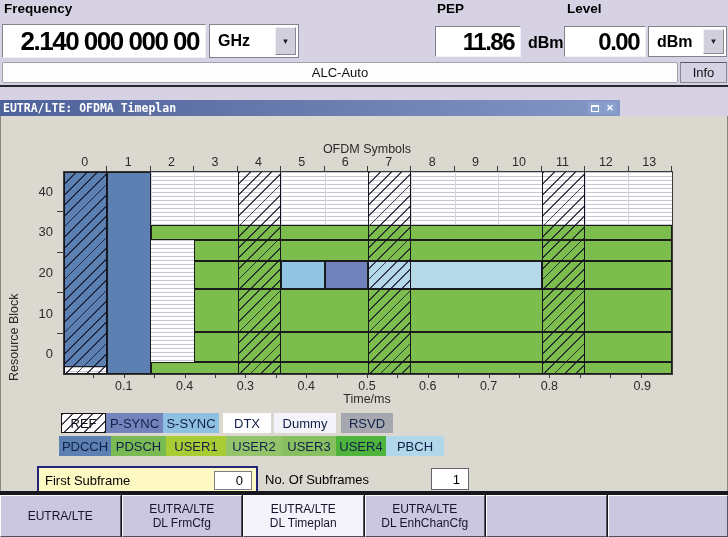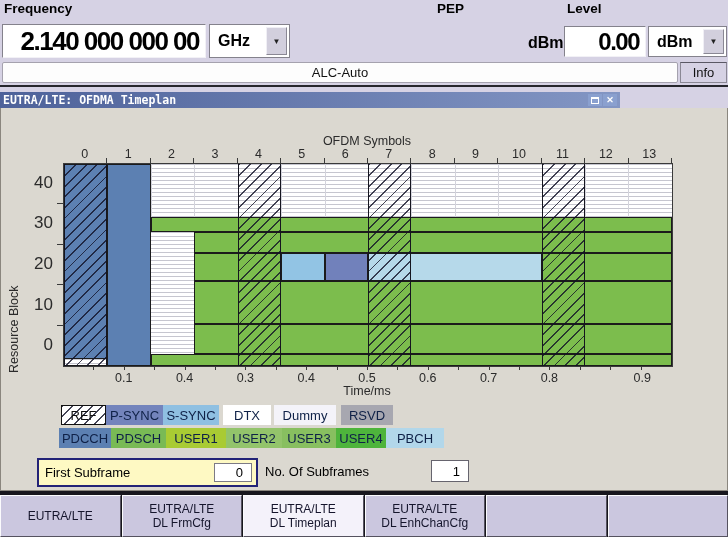--- a/index.html
+++ b/index.html
@@ -20,21 +20,21 @@
           font-size:8px;color:#222;}
   .unit-plain{position:absolute;font-weight:bold;font-size:16px;color:#000;}
   .alc-bar{position:absolute;left:2px;top:62px;width:676px;height:21px;background:#fdfdfd;
            border:1px solid #a5a2ae;border-radius:2px;box-sizing:border-box;
            display:flex;align-items:center;justify-content:center;font-size:13px;color:#111;}
   .info-btn{position:absolute;left:680px;top:62px;width:47px;height:21px;background:#d6d2e4;
             border:1px solid #8a8894;border-top-color:#5a5864;box-sizing:border-box;
             display:flex;align-items:center;justify-content:center;font-size:13px;color:#111;}
   .hdr-sep{position:absolute;left:0;top:85px;width:728px;height:2px;background:#26262c;}
   
-  .win{position:absolute;left:0;top:92px;width:620px;height:399px;}
+  .win{position:absolute;left:0;top:100px;width:620px;height:399px;}
   .title-bar{position:absolute;left:0;top:0;width:100%;height:16px;
              background:linear-gradient(to right,#4e629a,#8success 0%);
              background:linear-gradient(to right,#4e629a,#8396c4);
              display:flex;align-items:center;box-sizing:border-box;padding:0 3px;}
   .title-text{color:#fff;font-family:"DejaVu Sans Mono",monospace;font-size:11.5px;font-weight:bold;
               flex:1;white-space:nowrap;}
   .win-btn{width:14px;height:12px;background:#8aa0cf;margin-left:1px;display:flex;align-items:center;
            justify-content:center;color:#fff;font-size:9px;font-weight:bold;}
   .max-glyph{width:8px;height:7px;border:1px solid #fff;border-top-width:2px;box-sizing:border-box;}
   .win-body{position:absolute;left:0;top:16px;width:728px;height:383px;background:#dbd8d0;
@@ -52,21 +52,21 @@
   .block.bordered{border:1px solid #1b1b1b;}
   .fill-dummy{background-color:#fff;
       background-image:repeating-linear-gradient(to bottom,#c6c6cf 0 1px,transparent 1px 4px);}
   .fill-dummy.vlines{
       background-image:repeating-linear-gradient(to right,#d3d3db 0 1px,transparent 1px 43.4px),
                        repeating-linear-gradient(to bottom,#c6c6cf 0 1px,transparent 1px 4px);}
   .hatch-col{position:absolute;top:0;height:100%;box-sizing:border-box;
       border-left:1px solid #15151f;border-right:1px solid #15151f;
       background-image:repeating-linear-gradient(135deg,rgba(16,16,38,.78) 0 1.3px,transparent 1.3px 7.5px);}
   .y-labels{position:absolute;left:26px;top:55px;width:28px;height:202px;}
-  .y-labels span{position:absolute;right:2px;transform:translateY(-50%);font-size:17px;color:#2b2b2b;}
+  .y-labels span{position:absolute;right:2px;transform:translateY(-50%);font-size:13px;color:#2b2b2b;}
   .y-ticks{position:absolute;left:56px;top:55px;width:6px;height:202px;}
   .y-ticks i{position:absolute;left:0;width:6px;height:1px;background:#3a3a3a;}
   .rb-title{position:absolute;left:6px;top:115px;height:150px;display:flex;align-items:center;
             writing-mode:vertical-rl;transform:rotate(180deg);font-size:12.5px;color:#2b2b2b;}
   .x-ticks{position:absolute;left:62px;top:258px;width:608px;height:4px;}
   .x-ticks i{position:absolute;top:0;width:1px;height:4px;background:#3a3a3a;}
   .x-labels{position:absolute;left:62px;top:263px;width:608px;height:13px;}
   .x-labels span{position:absolute;transform:translateX(-50%);font-size:12.5px;color:#2b2b2b;}
   .time-title{position:absolute;left:62px;top:276px;width:608px;text-align:center;
               font-size:12.5px;color:#2b2b2b;}
@@ -100,26 +100,29 @@
 </style>
 </head>
 <body>
 
 <div class="screen">
 
   <div class="hdr-label" style="left:4px;top:1px;">Frequency</div>
   <div class="val-box" style="left:2px;top:24px;width:204px;height:34px;">
     <span class="big-digits" style="font-size:26px;">2.140 000 000 00</span>
   </div>
-  <div class="unit-box" style="left:209px;top:24px;width:81px;height:34px;">
+  <div class="unit-box" style="left:209px;top:24px;width:90px;height:34px;">
     <span class="unit-text">GHz</span>
     <span class="dd-btn">▼</span>
   </div>
 
   <div class="hdr-label" style="left:437px;top:1px;">PEP</div>
+  <div class="val-box" style="left:435px;top:26px;width:86px;height:31px;">
+    <span class="big-digits" style="font-size:24px;">11.86</span>
+  </div>
   <div class="unit-plain" style="left:528px;top:34px;">dBm</div>
 
   <div class="hdr-label" style="left:567px;top:1px;">Level</div>
   <div class="val-box" style="left:564px;top:26px;width:82px;height:31px;">
     <span class="big-digits" style="font-size:24px;">0.00</span>
   </div>
   <div class="unit-box" style="left:648px;top:26px;width:79px;height:31px;">
     <span class="unit-text">dBm</span>
     <span class="dd-btn">▼</span>
   </div>

